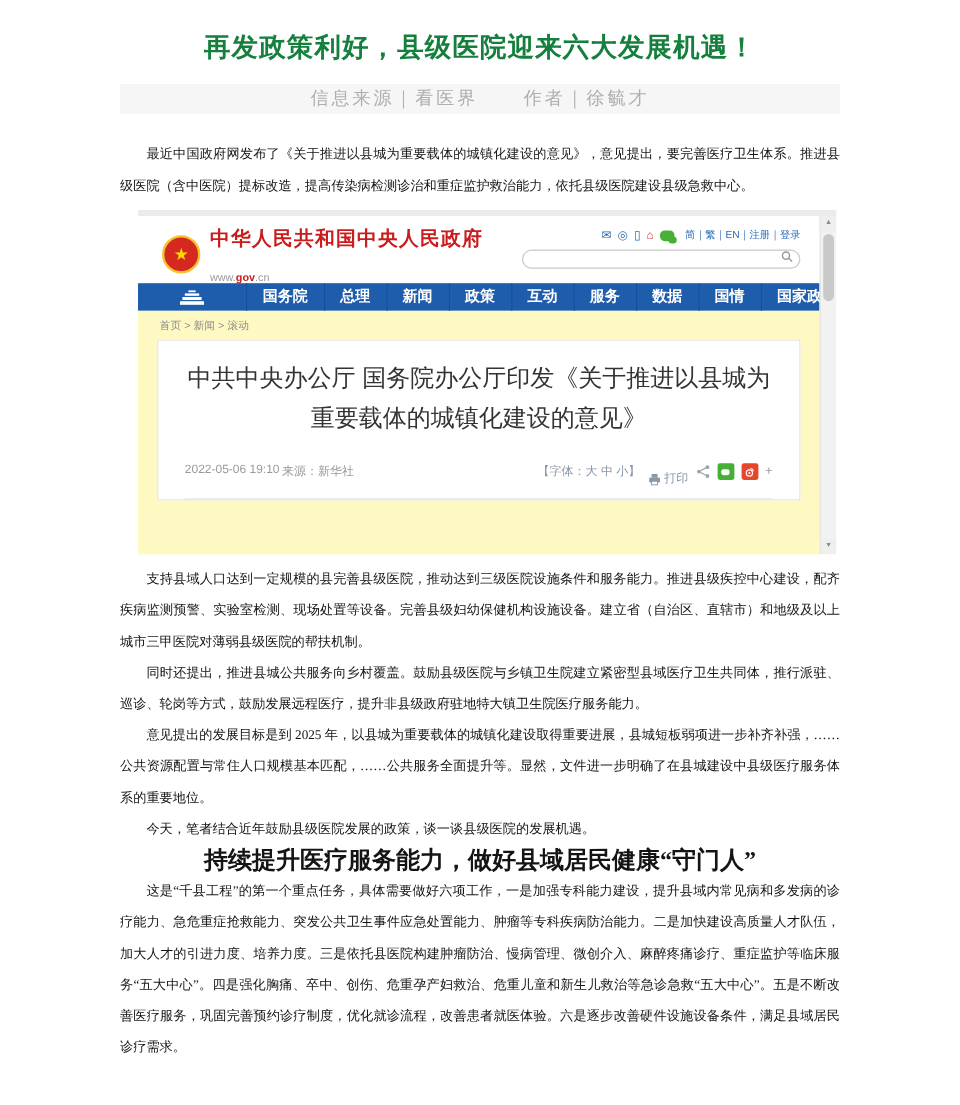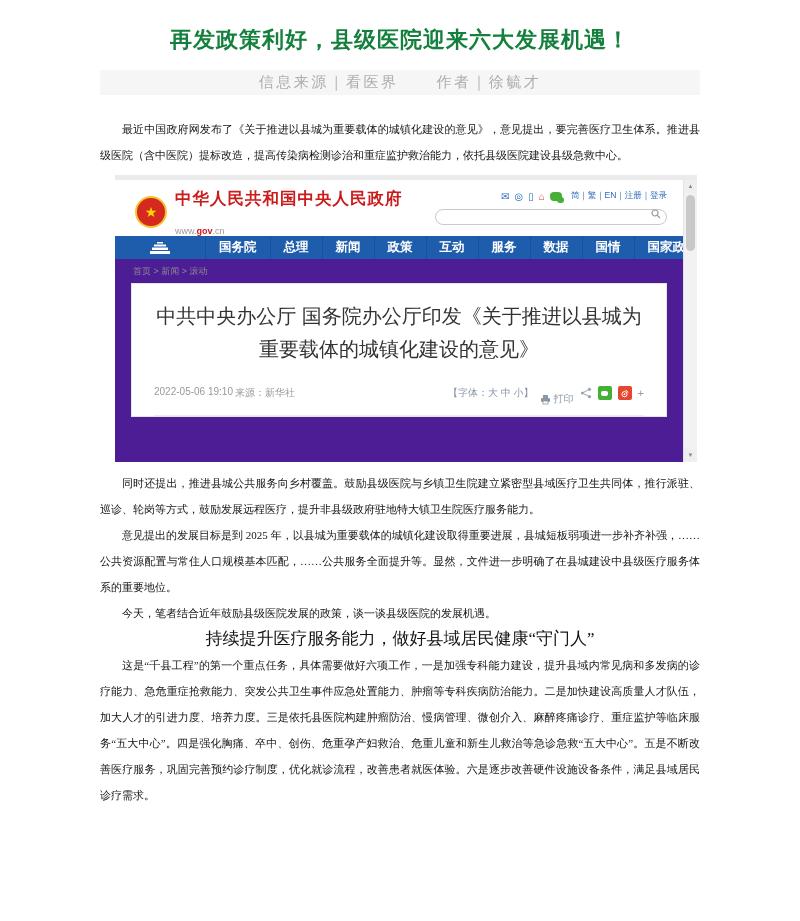--- a/index.html
+++ b/index.html
@@ -2,21 +2,21 @@
 <html><head>
 <meta charset="utf-8">
 <style>
   html,body{margin:0;padding:0;width:800px;height:921px;background:#fff;overflow:hidden;}
   body{font-family:"Liberation Serif","DejaVu Serif",serif;color:#141414;}
   .article{width:600px;margin:0 auto;padding-top:24px;}
   .page-title{font-size:22px;line-height:32px;font-weight:bold;text-align:center;margin:0 0 14px;letter-spacing:1px;color:#15803d;}
   .byline{background:#f6f6f6;text-align:center;color:#aeaeae;font-size:15px;letter-spacing:2.5px;padding:3px 0;margin-bottom:21px;font-family:"Liberation Sans","DejaVu Sans",sans-serif;}
   .byline .gap{display:inline-block;width:38px;}
   .para{margin:0;font-size:11px;line-height:26px;text-align:justify;text-indent:2em;}
-  .section-heading{margin:0;font-size:17px;line-height:26px;font-weight:normal;text-align:center;text-indent:0;}
+  .section-heading{margin:0;font-size:20px;line-height:26px;font-weight:bold;text-align:center;text-indent:0;}
   
   .shot{position:relative;width:582px;height:287px;margin:7px 0 8px 15px;border-top:5px solid #ebebeb;box-sizing:border-box;overflow:hidden;background:#fff;font-family:"Liberation Sans","DejaVu Sans",sans-serif;}
   .shot-main{margin-right:14px;}
   .gov-header{display:flex;justify-content:space-between;align-items:flex-start;padding:8px 16px 4px 20px;height:44px;background:#fff;}
   .gov-logo{display:flex;align-items:center;gap:8px;}
   .emblem{width:32px;height:32px;border-radius:50%;background:#d5281e;border:2px solid #f4c430;display:flex;align-items:center;justify-content:center;box-sizing:border-box;}
   .emblem .star{color:#ffd700;font-size:14px;line-height:1;}
   .gov-site-name{color:#ca1c1c;font-size:16.5px;font-weight:bold;letter-spacing:1px;white-space:nowrap;}
   .gov-site-url{font-size:9px;color:#9a9a9a;margin-top:16px;}
   .gov-site-url .red{color:#ca1c1c;font-weight:bold;}
@@ -26,21 +26,21 @@
   .ic-red{color:#d0342c;}
   .wechat-mini{position:relative;width:12px;height:9px;background:#45b035;border-radius:4px;display:inline-block;}
   .wechat-mini:after{content:"";position:absolute;right:-2px;bottom:-2px;width:7px;height:6px;background:#45b035;border-radius:3px;}
   .gov-langs{font-size:8.5px;color:#2a6bb8;letter-spacing:0;white-space:nowrap;margin-left:4px;}
   .gov-search-wrap{position:relative;width:232px;}
   .gov-search{width:100%;height:16px;border:1px solid #c9c9c9;border-radius:9px;box-sizing:border-box;outline:none;padding:0 20px 0 8px;font-size:9px;background:#fff;}
   .mag{position:absolute;right:6px;top:3px;}
   .gov-nav{display:flex;align-items:stretch;height:23px;background:#1e5cac;color:#fff;font-size:12.5px;font-weight:bold;}
   .nav-cell{display:flex;align-items:center;justify-content:center;padding:0 13px;border-left:1px solid #17519c;white-space:nowrap;cursor:pointer;}
   .nav-cell.first{border-left:none;flex:0 0 64px;}
-  .shot-content{background:#4c1d95;height:209px;overflow:hidden;}
+  .shot-content{background:#fef9c3;height:209px;overflow:hidden;}
   .crumbs{padding:6px 18px 5px;font-size:9px;color:#8b8b8b;}
   .gov-card{background:#fff;border:1px solid #e6e6e6;margin:0 16px;}
   .gov-card-title{font-size:20px;line-height:33px;color:#333;text-align:center;padding:16px 22px 8px;}
   .gov-meta{display:flex;justify-content:space-between;align-items:center;padding:6px 22px 9px;font-size:10px;color:#999;}
   .gov-meta-left{display:flex;gap:2px;}
   .gov-meta-right{display:flex;align-items:center;gap:6px;color:#8a97a8;}
   .share-box{width:14px;height:14px;border-radius:2px;display:flex;align-items:center;justify-content:center;}
   .share-box.green{background:#45b035;position:relative;}
   .share-box.green:before{content:"";width:7px;height:5px;background:#fff;border-radius:2px;display:block;}
   .share-box.red{background:#e6462e;}
@@ -163,19 +163,20 @@
       </div>
     </div>
 
     <div class="sb">
       <div class="sb-up">▲</div>
       <div class="sb-thumb"></div>
       <div class="sb-down">▼</div>
     </div>
   </div>
 
+  <p class="para">支持县域人口达到一定规模的县完善县级医院，推动达到三级医院设施条件和服务能力。推进县级疾控中心建设，配齐疾病监测预警、实验室检测、现场处置等设备。完善县级妇幼保健机构设施设备。建立省（自治区、直辖市）和地级及以上城市三甲医院对薄弱县级医院的帮扶机制。</p>
   <p class="para">同时还提出，推进县城公共服务向乡村覆盖。鼓励县级医院与乡镇卫生院建立紧密型县域医疗卫生共同体，推行派驻、巡诊、轮岗等方式，鼓励发展远程医疗，提升非县级政府驻地特大镇卫生院医疗服务能力。</p>
   <p class="para">意见提出的发展目标是到 2025 年，以县城为重要载体的城镇化建设取得重要进展，县城短板弱项进一步补齐补强，……公共资源配置与常住人口规模基本匹配，……公共服务全面提升等。显然，文件进一步明确了在县城建设中县级医疗服务体系的重要地位。</p>
   <p class="para">今天，笔者结合近年鼓励县级医院发展的政策，谈一谈县级医院的发展机遇。</p>
   <h2 class="section-heading">持续提升医疗服务能力，做好县域居民健康“守门人”</h2>
   <p class="para">这是“千县工程”的第一个重点任务，具体需要做好六项工作，一是加强专科能力建设，提升县域内常见病和多发病的诊疗能力、急危重症抢救能力、突发公共卫生事件应急处置能力、肿瘤等专科疾病防治能力。二是加快建设高质量人才队伍，加大人才的引进力度、培养力度。三是依托县医院构建肿瘤防治、慢病管理、微创介入、麻醉疼痛诊疗、重症监护等临床服务“五大中心”。四是强化胸痛、卒中、创伤、危重孕产妇救治、危重儿童和新生儿救治等急诊急救“五大中心”。五是不断改善医疗服务，巩固完善预约诊疗制度，优化就诊流程，改善患者就医体验。六是逐步改善硬件设施设备条件，满足县域居民诊疗需求。</p>
 
 </div>
 
 </body></html>

